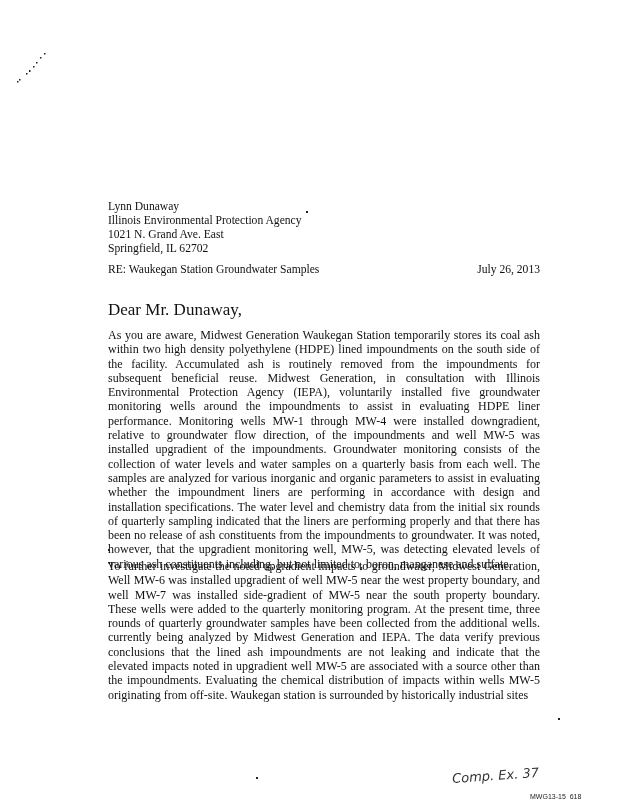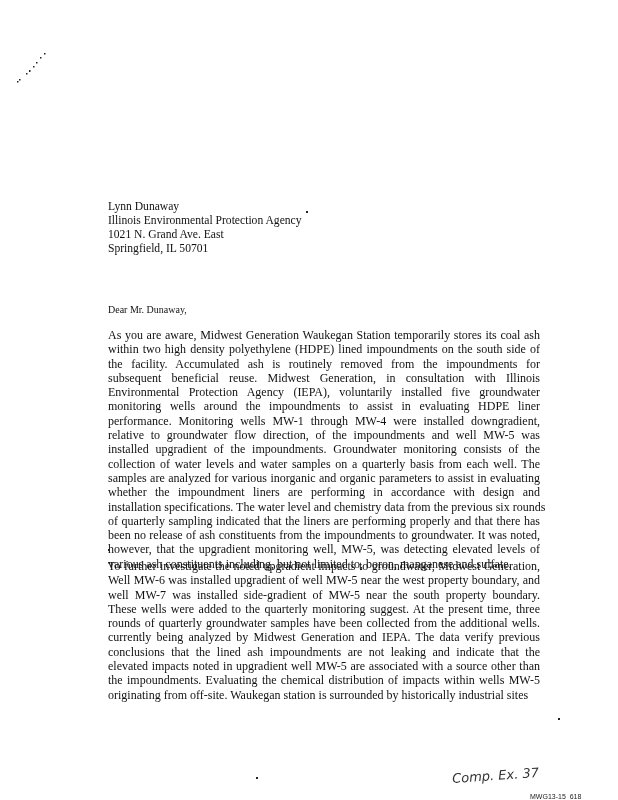--- a/index.html
+++ b/index.html
@@ -4,21 +4,21 @@
 <style>
   html, body { margin: 0; padding: 0; background: #ffffff; }
   body { width: 618px; height: 800px; position: relative; overflow: hidden;
          font-family: "Liberation Serif", serif; color: #111; }
   .page { position: absolute; left: 0; top: 0; width: 587px; height: 800px; background: #fff; margin-top: 41px; }
   .scribble { position: absolute; left: 14px; top: 10px; width: 40px; height: 40px; }
   .address { position: absolute; left: 108px; top: 159px; font-size: 11.6px; line-height: 14px; }
   .address div { white-space: nowrap; }
   .re-line { position: absolute; left: 108px; top: 222px; width: 432px; font-size: 11.6px; line-height: 14px; }
   .re-line .date { position: absolute; right: 0; top: 0; }
-  .salutation { position: absolute; left: 108px; top: 262px; font-size: 10px; line-height: 14px; }
+  .salutation { position: absolute; left: 108px; top: 262px; font-size: 17px; line-height: 14px; }
   .para { position: absolute; left: 108px; width: 432px; font-size: 12px; line-height: 14.3px; }
   .para div { white-space: nowrap; text-align: justify; text-align-last: justify; }
   .para div.last { text-align-last: left; }
   #p1 { top: 287px; }
   #p2 { top: 518px; }
   .handwritten { position: absolute; left: 452px; top: 727px; font-family: "DejaVu Sans", sans-serif;
                  font-style: italic; font-size: 13px; color: #333; transform: rotate(-4deg); }
   .bates { position: absolute; left: 530px; top: 752px; font-family: "Liberation Sans", sans-serif;
            font-size: 7px; color: #222; }
   .dot { position: absolute; width: 2px; height: 2px; background: #222; }
@@ -38,51 +38,55 @@
       <rect x="12" y="22" width="1.5" height="1.5"></rect>
       <rect x="5" y="28" width="1.5" height="1.5"></rect>
       <rect x="3" y="30" width="1.5" height="1.5"></rect>
     </g>
   </svg>
 
   <div class="address">
     <div>Lynn Dunaway</div>
     <div>Illinois Environmental Protection Agency</div>
     <div>1021 N. Grand Ave. East</div>
-    <div>Springfield, IL 50701</div>
+    <div>Springfield, IL 62702</div>
   </div>
 
+  <div class="re-line">
+    <span>RE: Waukegan Station Groundwater Samples</span>
+    <span class="date">July 26, 2013</span>
+  </div>
 
   <div class="salutation">Dear Mr. Dunaway,</div>
 
   <div class="para" id="p1">
     <div>As you are aware, Midwest Generation Waukegan Station temporarily stores its coal ash</div>
     <div>within two high density polyethylene (HDPE) lined impoundments on the south side of</div>
     <div>the facility.  Accumulated ash is routinely removed from the impoundments for</div>
     <div>subsequent beneficial reuse.  Midwest Generation, in consultation with Illinois</div>
     <div>Environmental Protection Agency (IEPA), voluntarily installed five groundwater</div>
     <div>monitoring wells around the impoundments to assist in evaluating HDPE liner</div>
     <div>performance.  Monitoring wells MW-1 through MW-4 were installed downgradient,</div>
     <div>relative to groundwater flow direction, of the impoundments and well MW-5 was</div>
     <div>installed upgradient of the impoundments.  Groundwater monitoring consists of the</div>
     <div>collection of water levels and water samples on a quarterly basis from each well.  The</div>
     <div>samples are analyzed for various inorganic and organic parameters to assist in evaluating</div>
     <div>whether the impoundment liners are performing in accordance with design and</div>
-    <div>installation specifications.  The water level and chemistry data from the previous six rounds</div>
+    <div>installation specifications.  The water level and chemistry data from the initial six rounds</div>
     <div>of quarterly sampling indicated that the liners are performing properly and that there has</div>
     <div>been no release of ash constituents from the impoundments to groundwater.  It was noted,</div>
     <div>however, that the upgradient monitoring well, MW-5, was detecting elevated levels of</div>
     <div class="last">various ash constituents including, but not limited to, boron, manganese and sulfate.</div>
   </div>
 
   <div class="para" id="p2">
     <div>To further investigate the noted upgradient impacts to groundwater, Midwest Generation,</div>
     <div>Well MW-6 was installed upgradient of well MW-5 near the west property boundary, and</div>
     <div>well MW-7 was installed side-gradient of MW-5 near the south property boundary.</div>
-    <div>These wells were added to the quarterly monitoring suggest.  At the present time, three</div>
+    <div>These wells were added to the quarterly monitoring program.  At the present time, three</div>
     <div>rounds of quarterly groundwater samples have been collected from the additional wells.</div>
     <div>currently being analyzed by Midwest Generation and IEPA.  The data verify previous</div>
     <div>conclusions that the lined ash impoundments are not leaking and indicate that the</div>
     <div>elevated impacts noted in upgradient well MW-5 are associated with a source other than</div>
     <div>the impoundments.  Evaluating the chemical distribution of impacts within wells MW-5</div>
     <div class="last">originating from off-site.  Waukegan station is surrounded by historically industrial sites</div>
   </div>
 
   <div class="handwritten">Comp. Ex. 37</div>
   <div class="bates">MWG13-15_618</div>

